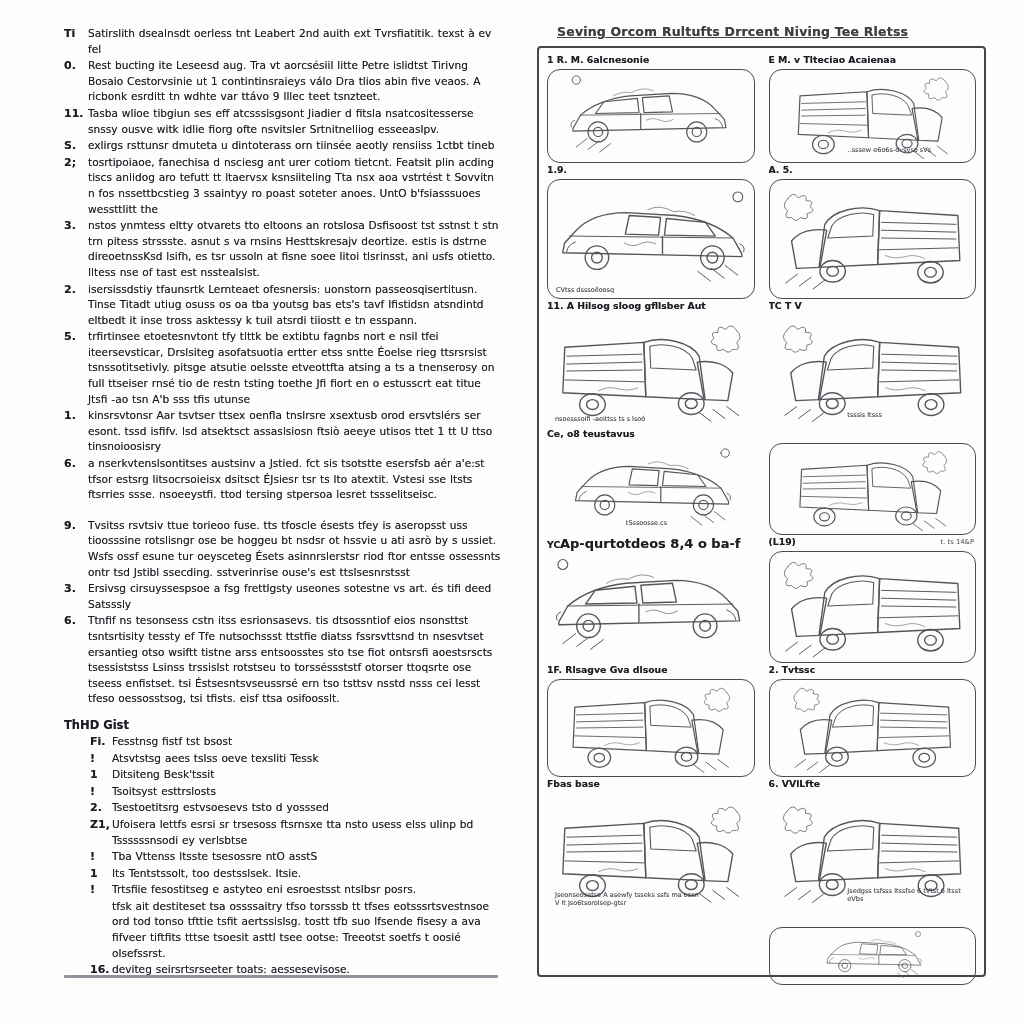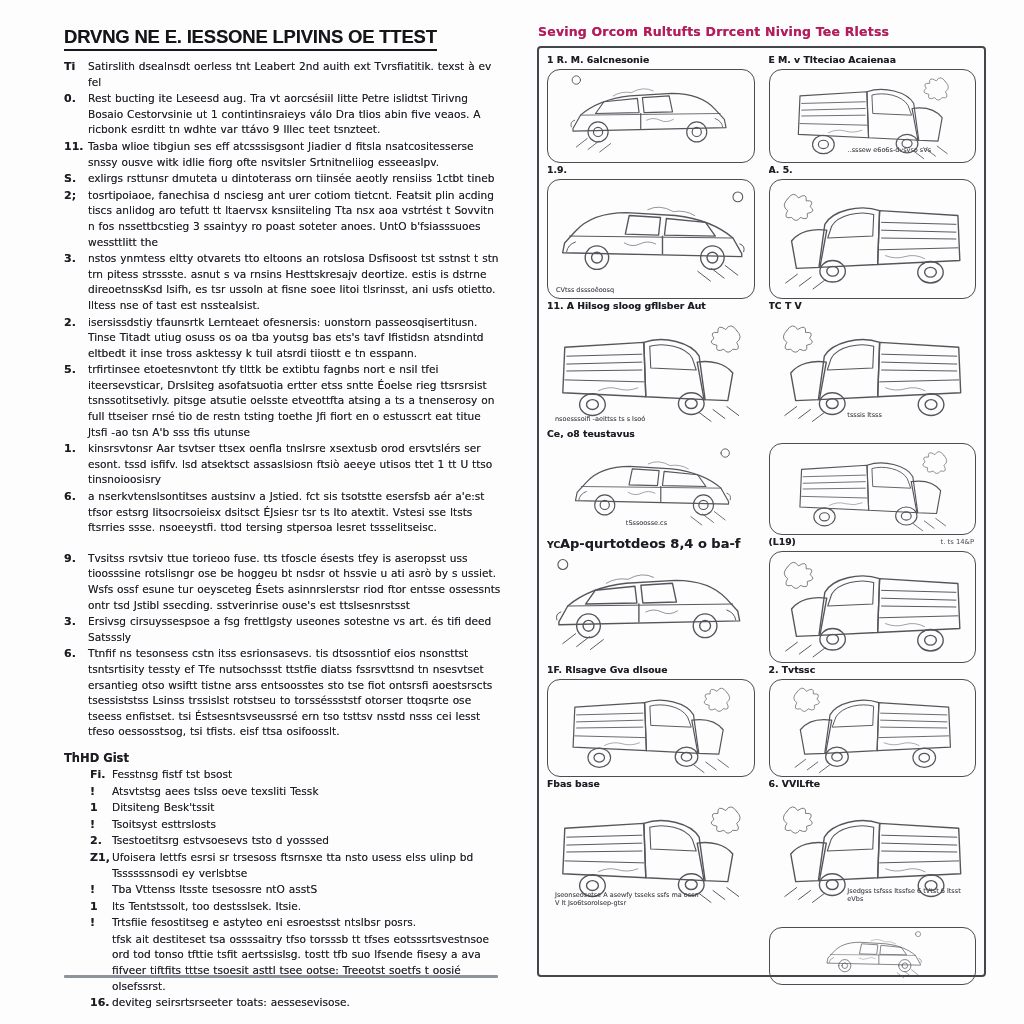--- a/index.html
+++ b/index.html
@@ -39,23 +39,24 @@
   .sec-head.second{margin:0 0 3px 0;}
   .sub-wrap{margin-left:26px;}
   .sub-wrap .item .marker{flex:0 0 22px;width:22px;}
   .footer-rule{
     position:absolute;left:64px;top:975px;width:434px;height:2.5px;
     background:#8e949c;border-radius:1px;
   }
 
   
   .panel-title{
-    position:absolute;left:538px;top:24px;width:440px;
-    font-weight:bold;font-size:12.5px;letter-spacing:.2px;color:#be185d;
+    position:absolute;left:557px;top:24px;width:440px;
+    font-weight:bold;font-size:12.5px;letter-spacing:.2px;color:#404040;
     text-shadow:0 0 .4px rgba(20,20,30,.55);
+    text-decoration:underline;
   }
   .panel{
     position:absolute;left:537px;top:46px;width:449px;height:931px;
     border:2px solid #45454c;border-radius:4px;box-sizing:border-box;
     padding:5px 8px 4px 8px;background:#fdfdfe;
   }
   .g-row{display:flex;gap:14px;}
   .cell{flex:1 1 0;min-width:0;position:relative;}
   .cap-line{display:flex;align-items:baseline;height:14px;margin:1px 0 1px 0;}
   .cap{font-weight:bold;font-size:9.3px;white-space:nowrap;overflow:hidden;
@@ -78,21 +79,20 @@
   .r1 .fig{height:94px}.r2 .fig{height:120px}.r3 .fig{height:112px}
   .r4 .fig{height:92px}.r5 .fig{height:112px}.r6 .fig{height:98px}
   .r7 .fig{height:118px}.r8 .fig{height:58px}
 </style>
 </head>
 <body>
 
 <div class="page">
 
   <div class="left-col">
-    <h1 class="doc-title">DRVNG NE E. IESSONE LPIVINS OE TTEST</h1>
     <div id="list1">
         <div class="item">
           <span class="marker">Ti</span>
           <span class="txt">Satirslith dsealnsdt oerless tnt Leabert 2nd auith ext Tvrsfiatitik. texst à ev fel</span>
         </div>
         <div class="item">
           <span class="marker">0.</span>
           <span class="txt">Rest bucting ite Leseesd aug. Tra vt aorcsésiil litte Petre islidtst Tirivng Bosaio Cestorvsinie ut 1 contintinsraieys válo Dra tlios abin five veaos. A ricbonk esrditt tn wdhte var ttávo 9 lllec teet tsnzteet.</span>
         </div>
         <div class="item">

